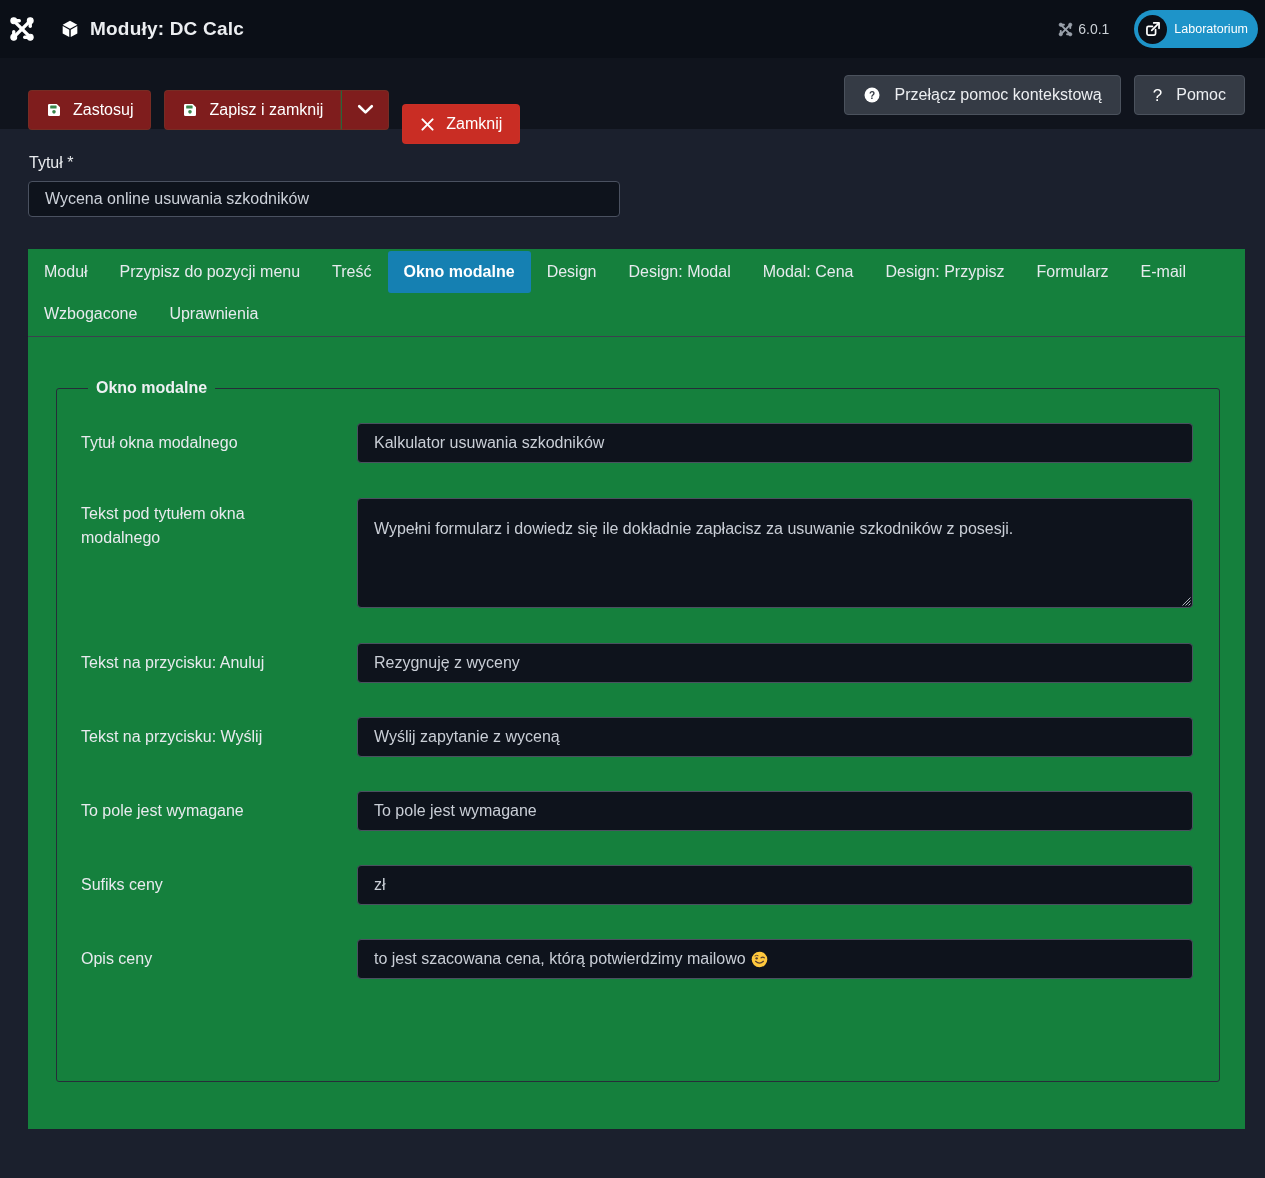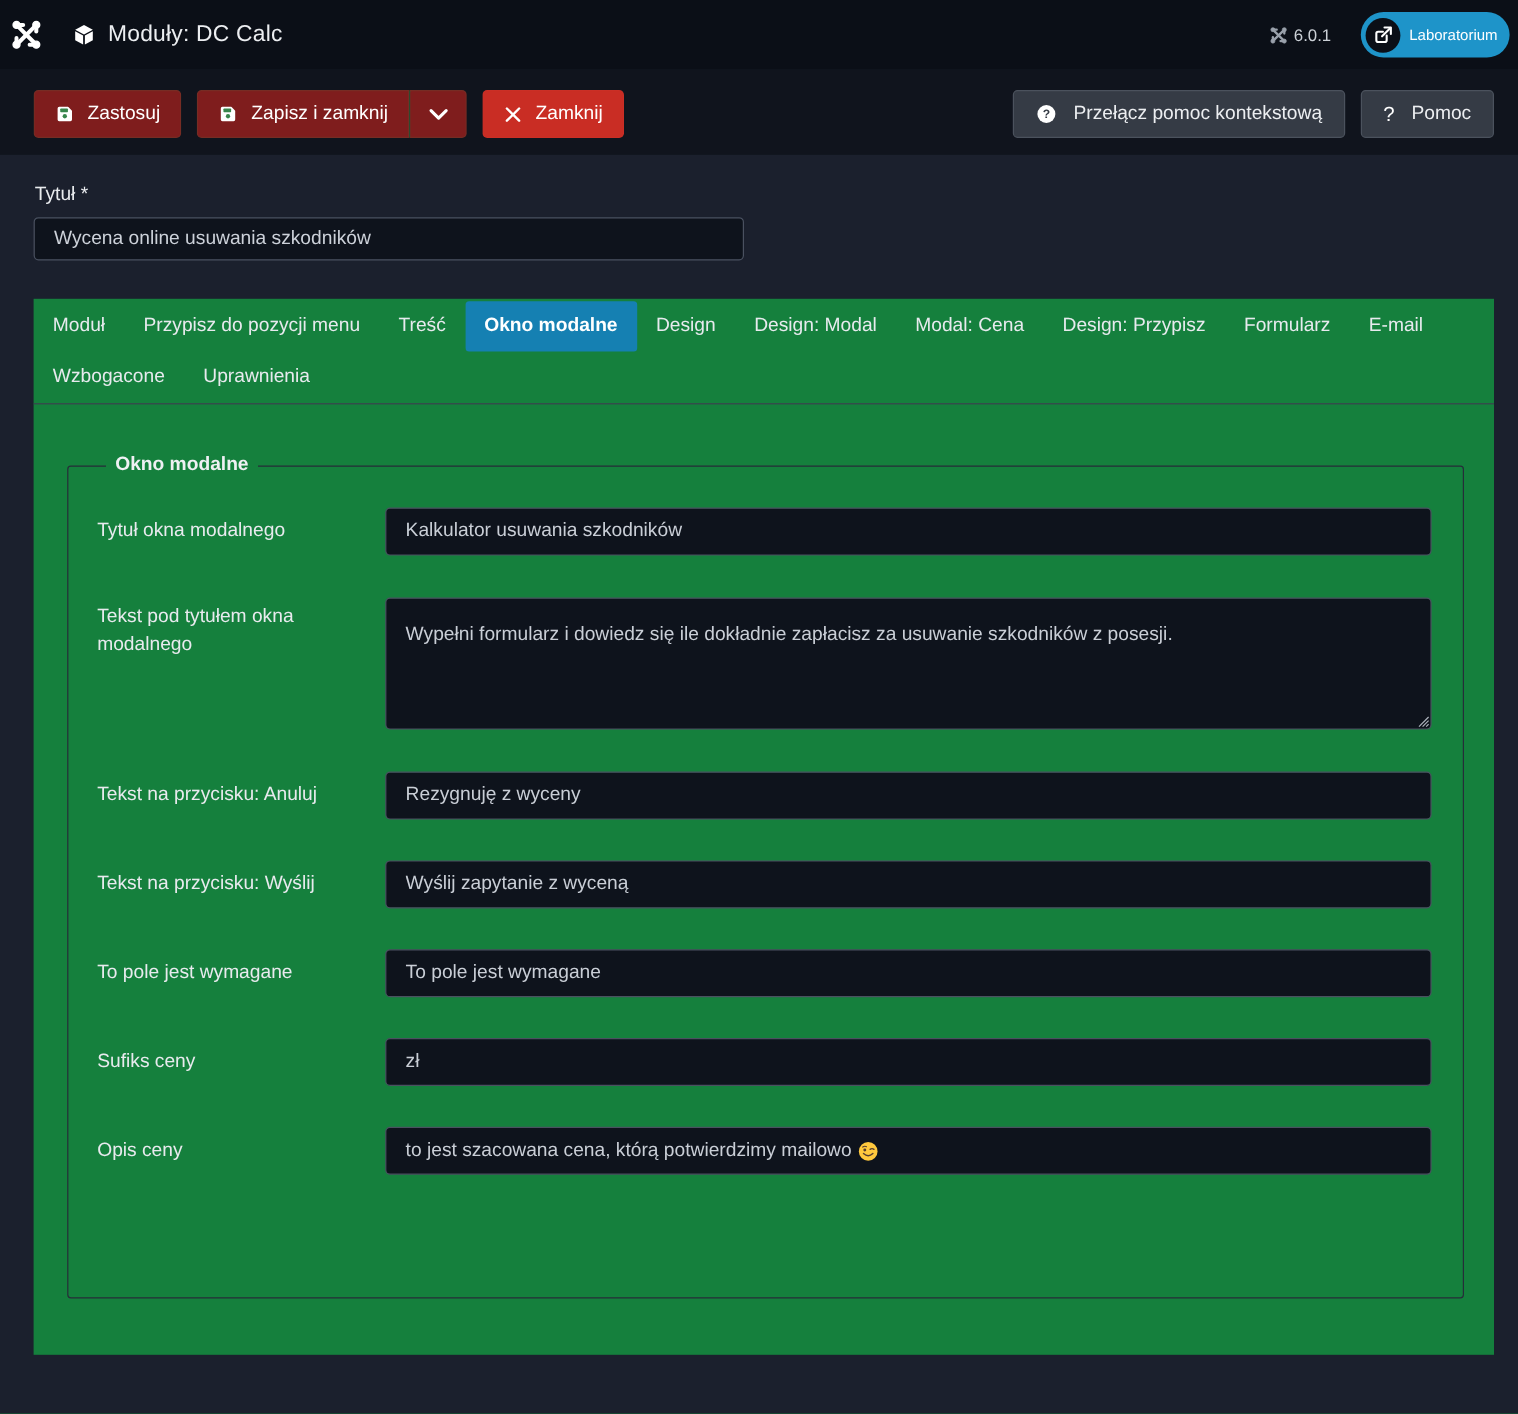--- a/index.html
+++ b/index.html
@@ -17,21 +17,21 @@
   .topbar {
     height: 58px; background: #0b0f17;
     display: flex; align-items: center;
   }
   .logo-btn {
     width: 44px; height: 58px; display: flex; align-items: center; justify-content: center;
     background: transparent; border: 0; padding: 0; cursor: pointer;
   }
   .module-glyph { margin-left: 16px; }
   .page-title {
-    margin: 0 0 0 10px; font-size: 19px; font-weight: 400; color: #eceef1; letter-spacing: .2px;
+    margin: 0 0 0 10px; font-size: 19px; font-weight: 700; color: #eceef1; letter-spacing: .2px;
   }
   .topbar-spacer { flex: 1; }
   .version-wrap { display: flex; align-items: center; gap: 5px; color: #ccd1d7; font-size: 14px; }
   .lab-pill {
     margin-left: 25px; margin-right: 7px;
     height: 38px; border-radius: 19px; border: 0; cursor: pointer;
     display: flex; align-items: center;
     background: #1e94c9; color: #fff; padding: 0 10px 0 4px;
     font-size: 12.5px; font-family: inherit;
   }
@@ -47,21 +47,21 @@
     padding: 17px 20px 0 28px;
   }
   .toolbar-left, .toolbar-right { display: flex; align-items: center; }
   .tbtn {
     height: 40px; border-radius: 4px; border: 1px solid transparent;
     display: inline-flex; align-items: center; cursor: pointer;
     font-size: 16px; font-family: inherit; color: #fff; padding: 0 17px;
   }
   .tbtn .blabel { margin-left: 11px; }
   .btn-green { background: #7f1d1d; border-color: #41925622; }
-  .btn-red   { background: #c92d24; border-color: #d23b3222; }
+  .btn-red   { background: #c92d24; border-color: #d23b3222; margin-top: 29px; }
   .split { display: inline-flex; margin-left: 13px; }
   .split .main { border-top-right-radius: 0; border-bottom-right-radius: 0; }
   .split .caret {
     width: 48px; padding: 0; justify-content: center;
     border-top-left-radius: 0; border-bottom-left-radius: 0;
     border-left: 1px solid #27663a;
   }
   .btn-red { margin-left: 13px; }
   .btn-dark {
     background: #353b45; border: 1px solid #4b525d; color: #eceef1; padding: 0 18px;
@@ -97,21 +97,21 @@
 
   .panel { padding: 42px 25px 0 28px; height: 792px; }
   fieldset.group {
     margin: 0; border: 1px solid #262d39; border-radius: 3px;
     padding: 0 26px 29px 24px; height: 703px;
   }
   legend.group-legend {
     margin-left: 7px; padding: 0 8px; font-size: 16px; font-weight: 700; color: #eef0f3;
   }
   .rows { margin-top: 26px; }
-  .frow { display: flex; align-items: flex-start; margin-bottom: 34px; }
+  .frow { display: flex; align-items: flex-start; margin-bottom: 34px; gap: 36px; }
   .frow.gap-lg { margin-bottom: 35px; }
   .frow:last-child { margin-bottom: 0; }
   .frow .flabel {
     width: 240px; flex: 0 0 240px; padding-top: 8px; padding-right: 20px;
     font-size: 16px; line-height: 24px; color: #e8eaee;
   }
   .frow.is-textarea .flabel { padding-top: 4px; }
   .fctl { flex: 1; position: relative; }
   .fctl input, .fctl textarea {
     width: 100%; background: #0e131c; border: 1px solid #4a5160; border-radius: 4px;

